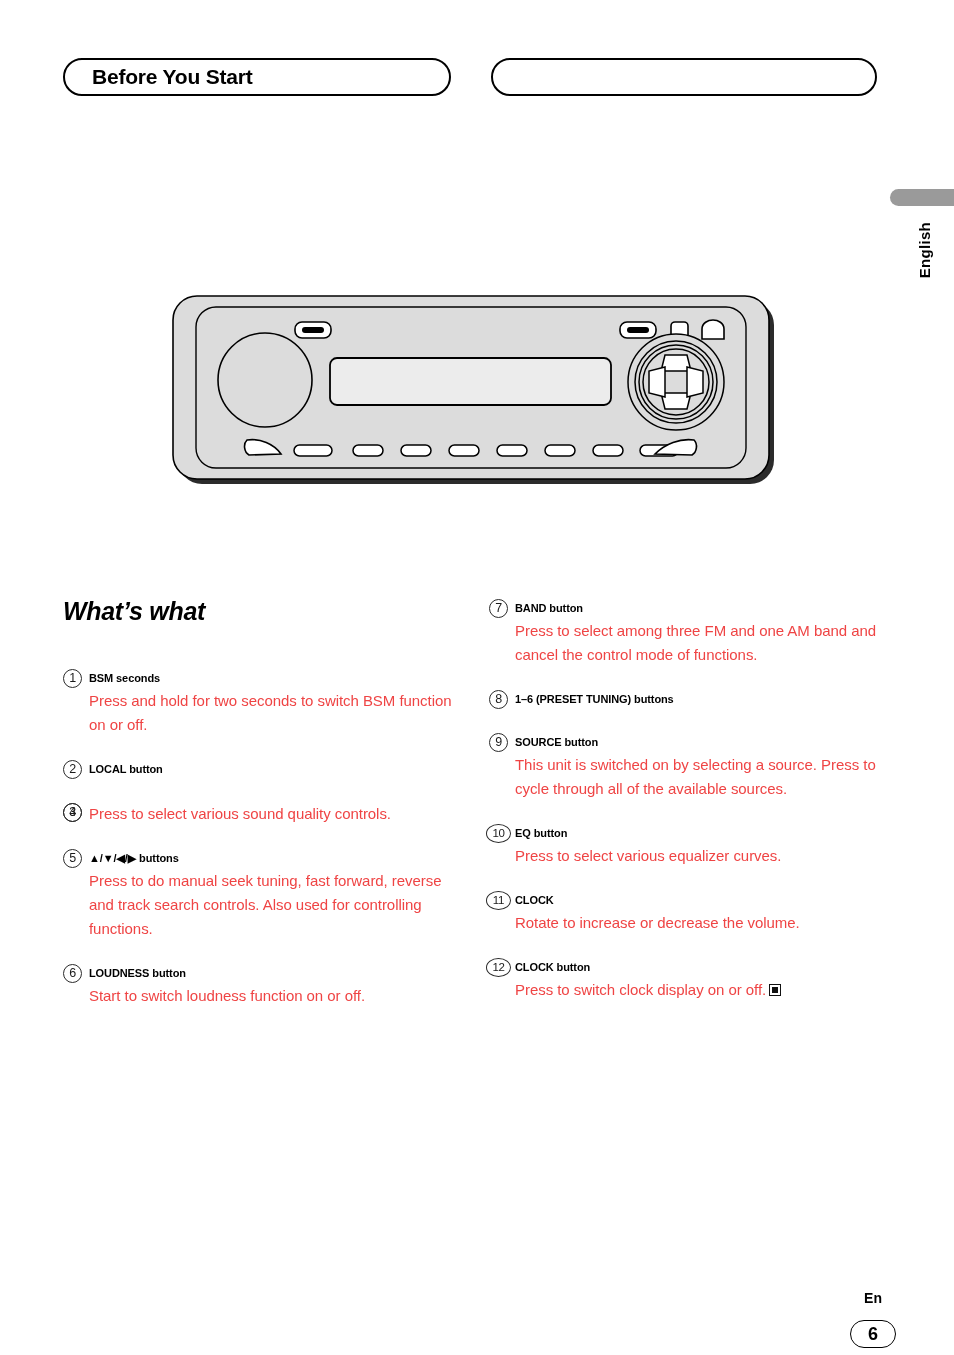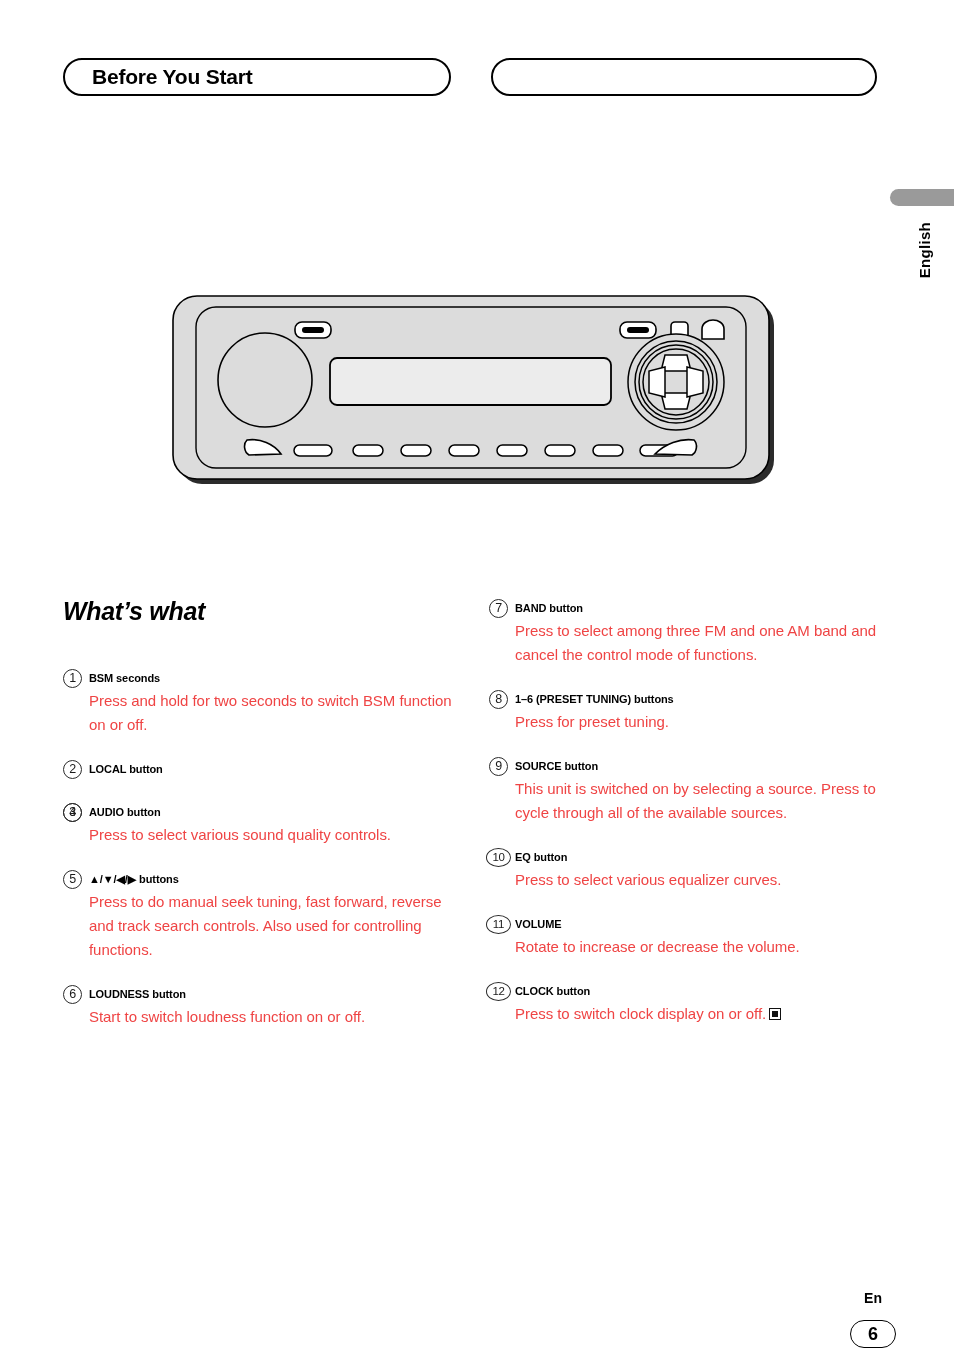--- a/index.html
+++ b/index.html
@@ -270,21 +270,20 @@
     </div>
     <div class="wi-item">
       <div class="wi-num">2</div>
       <div class="wi-head">LOCAL button</div>
     </div>
     <div class="wi-item">
       <div class="wi-num">3</div>
     </div>
     <div class="wi-item">
       <div class="wi-num">4</div>
-      <div class="wi-head">AUDIO button</div>
       <div class="wi-desc">Press to select various sound quality controls.</div>
     </div>
     <div class="wi-item">
       <div class="wi-num">5</div>
       <div class="wi-head">▲/▼/◀/▶ buttons</div>
       <div class="wi-desc">Press to do manual seek tuning, fast forward, reverse and track search controls. Also used for controlling functions.</div>
     </div>
     <div class="wi-item">
       <div class="wi-num">6</div>
       <div class="wi-head">LOUDNESS button</div>
@@ -294,35 +293,34 @@
 
 <div class="col" id="col-right">
     <div class="wi-item">
       <div class="wi-num">7</div>
       <div class="wi-head">BAND button</div>
       <div class="wi-desc">Press to select among three FM and one AM band and cancel the control mode of functions.</div>
     </div>
     <div class="wi-item">
       <div class="wi-num">8</div>
       <div class="wi-head">1–6 (PRESET TUNING) buttons</div>
-      <div class="wi-desc">Press for preset tuning.</div>
     </div>
     <div class="wi-item">
       <div class="wi-num">9</div>
       <div class="wi-head">SOURCE button</div>
       <div class="wi-desc">This unit is switched on by selecting a source. Press to cycle through all of the available sources.</div>
     </div>
     <div class="wi-item">
       <div class="wi-num wide">10</div>
       <div class="wi-head">EQ button</div>
       <div class="wi-desc">Press to select various equalizer curves.</div>
     </div>
     <div class="wi-item">
       <div class="wi-num wide">11</div>
-      <div class="wi-head">VOLUME</div>
+      <div class="wi-head">CLOCK</div>
       <div class="wi-desc">Rotate to increase or decrease the volume.</div>
     </div>
     <div class="wi-item">
       <div class="wi-num wide">12</div>
       <div class="wi-head">CLOCK button</div>
       <div class="wi-desc">Press to switch clock display on or off.<span class="endmark"></span></div>
     </div>
   </div>
 
 <div id="footer">

